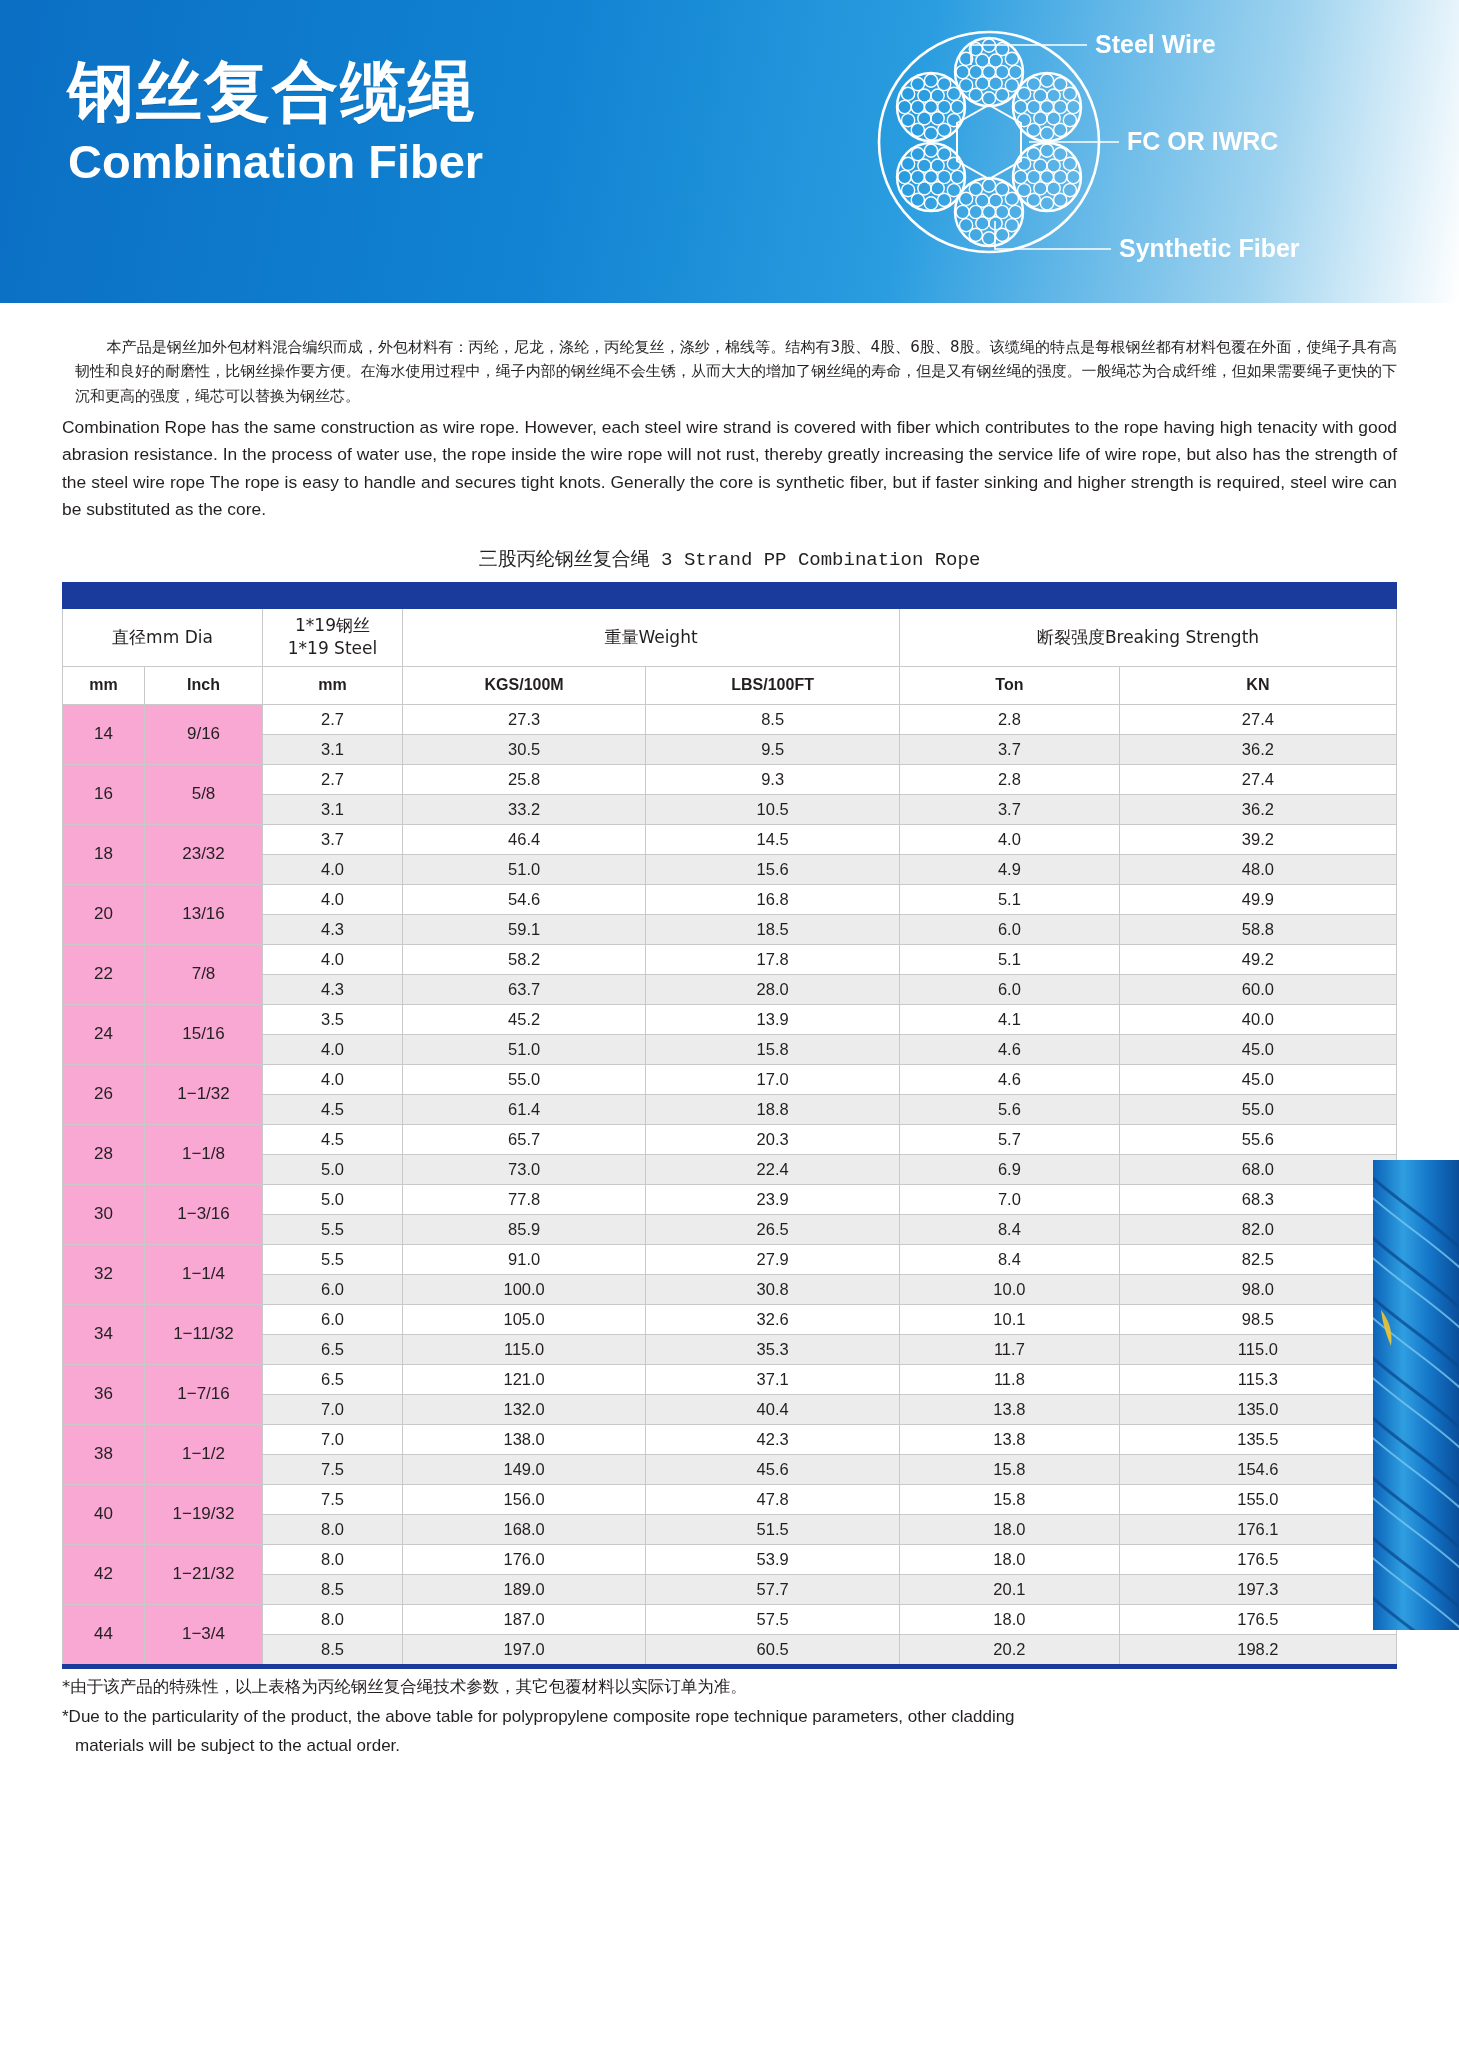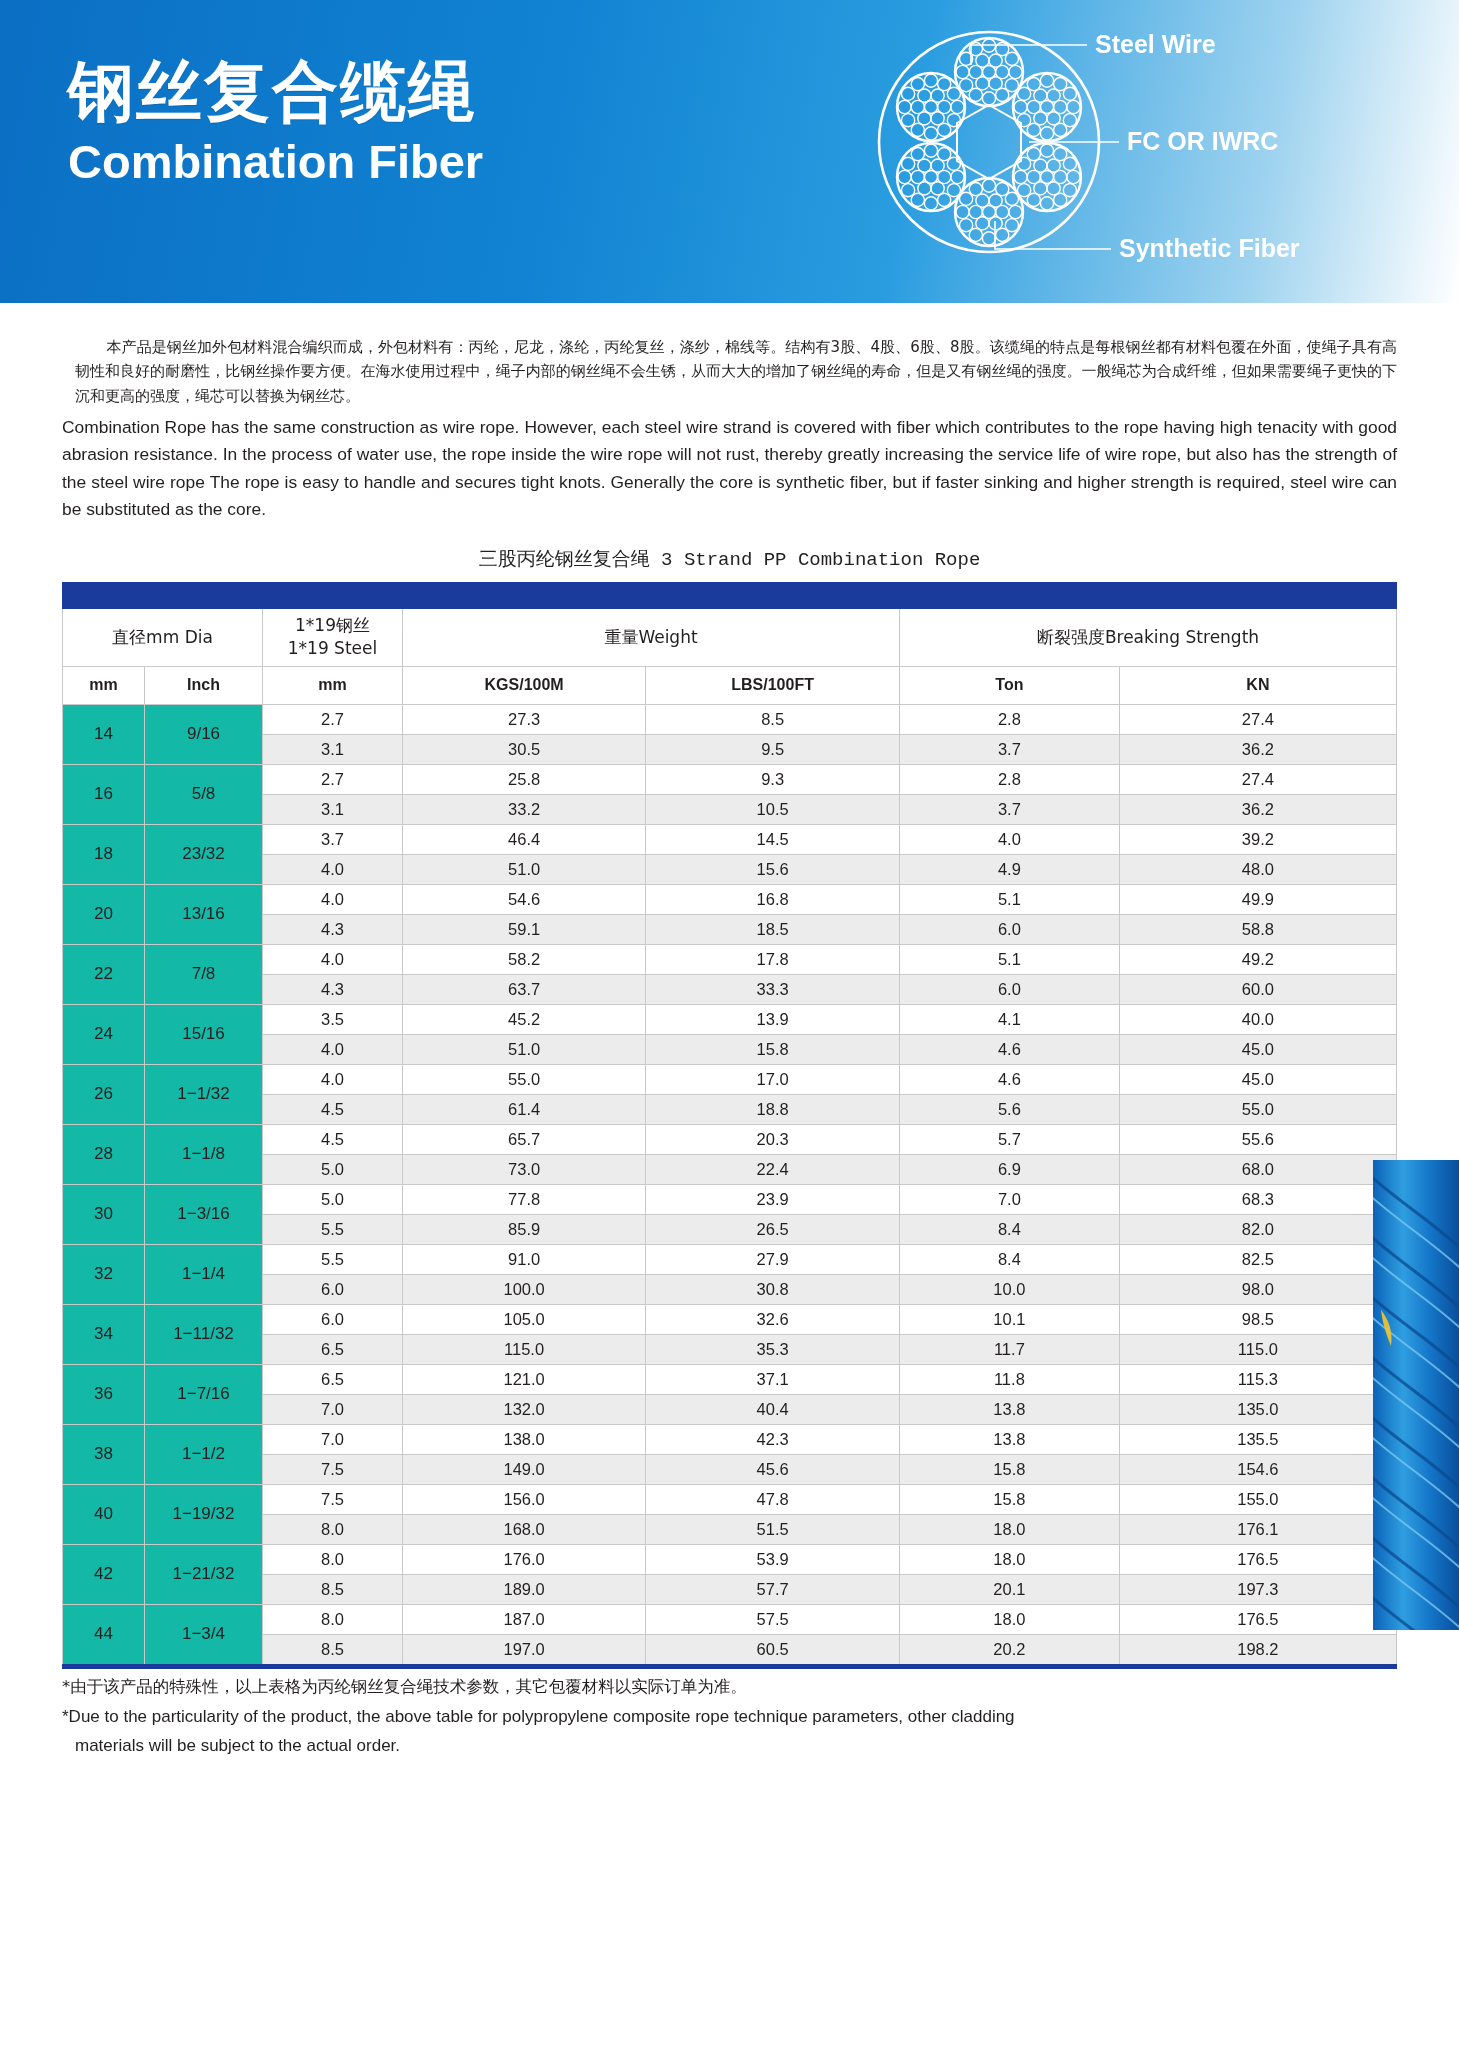--- a/index.html
+++ b/index.html
@@ -83,21 +83,21 @@
     margin: 22px 0 10px 0;
     color: #231f20;
     font-family: Liberation Mono, monospace;
   }
 
   
   table.spec {
     width: 100%;
     border-collapse: collapse;
     font-size: 16.5px;
-    background: #14b8a6;
+    background: #f9a8d4;
   }
   table.spec th, table.spec td {
     border: 1px solid #c9c9c9;
     text-align: center;
     color: #231f20;
     font-weight: normal;
   }
   tr.topbar td {
     background: #1a3a9c;
     height: 26px;
@@ -351,21 +351,21 @@
           <td class="inch" rowspan="2">7/8</td>
           <td class="val">4.0</td>
           <td class="val">58.2</td>
           <td class="val">17.8</td>
           <td class="val">5.1</td>
           <td class="val">49.2</td>
         </tr>
         <tr class="alt">
           <td class="val">4.3</td>
           <td class="val">63.7</td>
-          <td class="val">33.3</td>
+          <td class="val">28.0</td>
           <td class="val">6.0</td>
           <td class="val">60.0</td>
         </tr>
         <tr>
           <td class="dia" rowspan="2">24</td>
           <td class="inch" rowspan="2">15/16</td>
           <td class="val">3.5</td>
           <td class="val">45.2</td>
           <td class="val">13.9</td>
           <td class="val">4.1</td>

